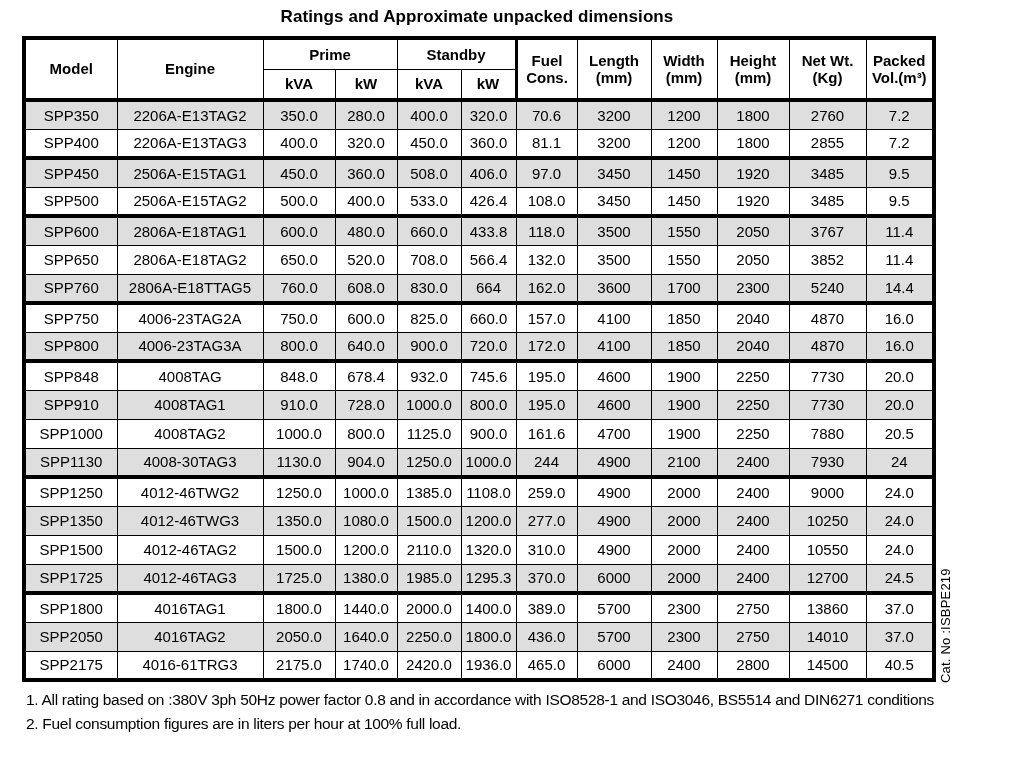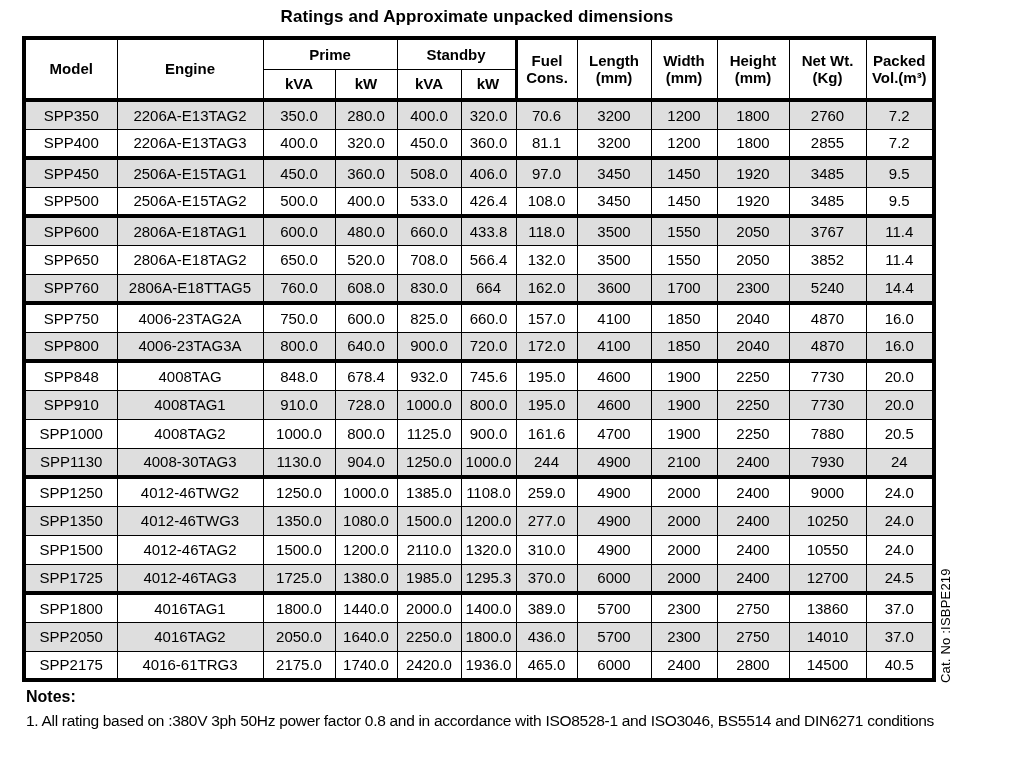--- a/index.html
+++ b/index.html
@@ -412,17 +412,17 @@
           <td>2800</td>
           <td>14500</td>
           <td>40.5</td>
         </tr>
       </tbody>
   </table>
 
   <div class="cat-no">Cat. No :ISBPE219</div>
 
   <div class="notes">
-    <div class="notes-heading">Notes:</div>
     <div class="note-line">1. All rating based on :380V 3ph 50Hz power factor 0.8 and in accordance with ISO8528-1 and ISO3046, BS5514 and DIN6271 conditions</div>
+    <div class="note-line">2. Fuel consumption figures are in liters per hour at 100% full load.</div>
   </div>
 
 </div>
 
 </body></html>

